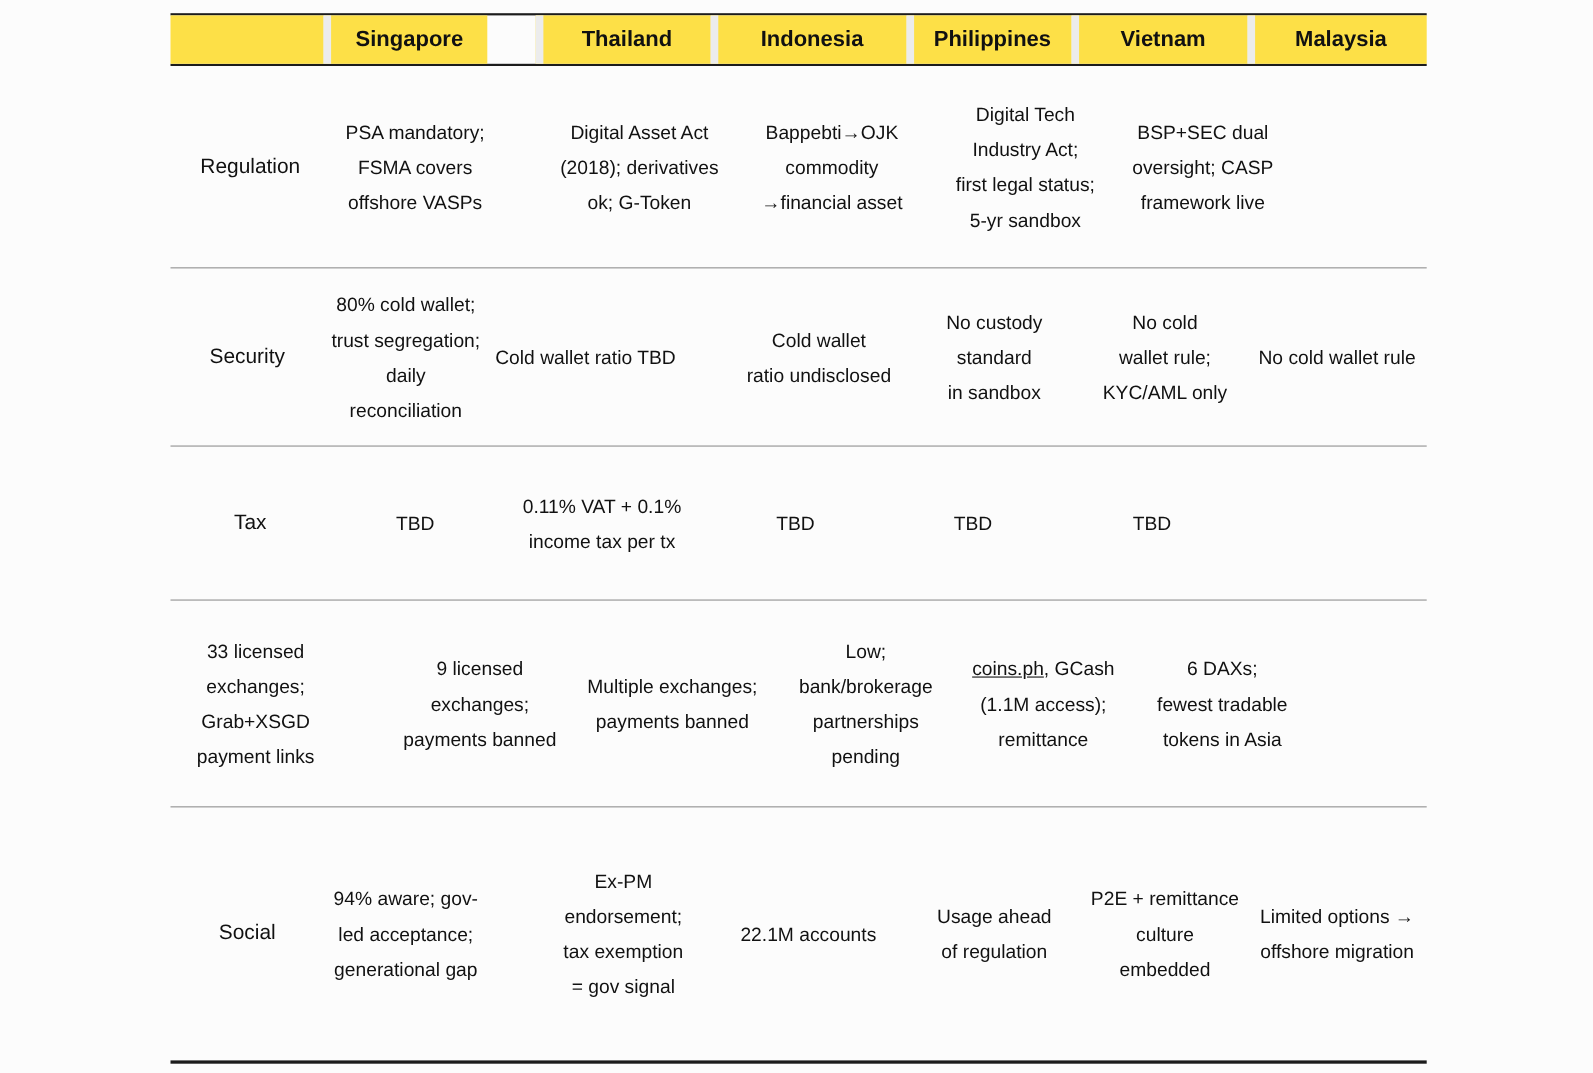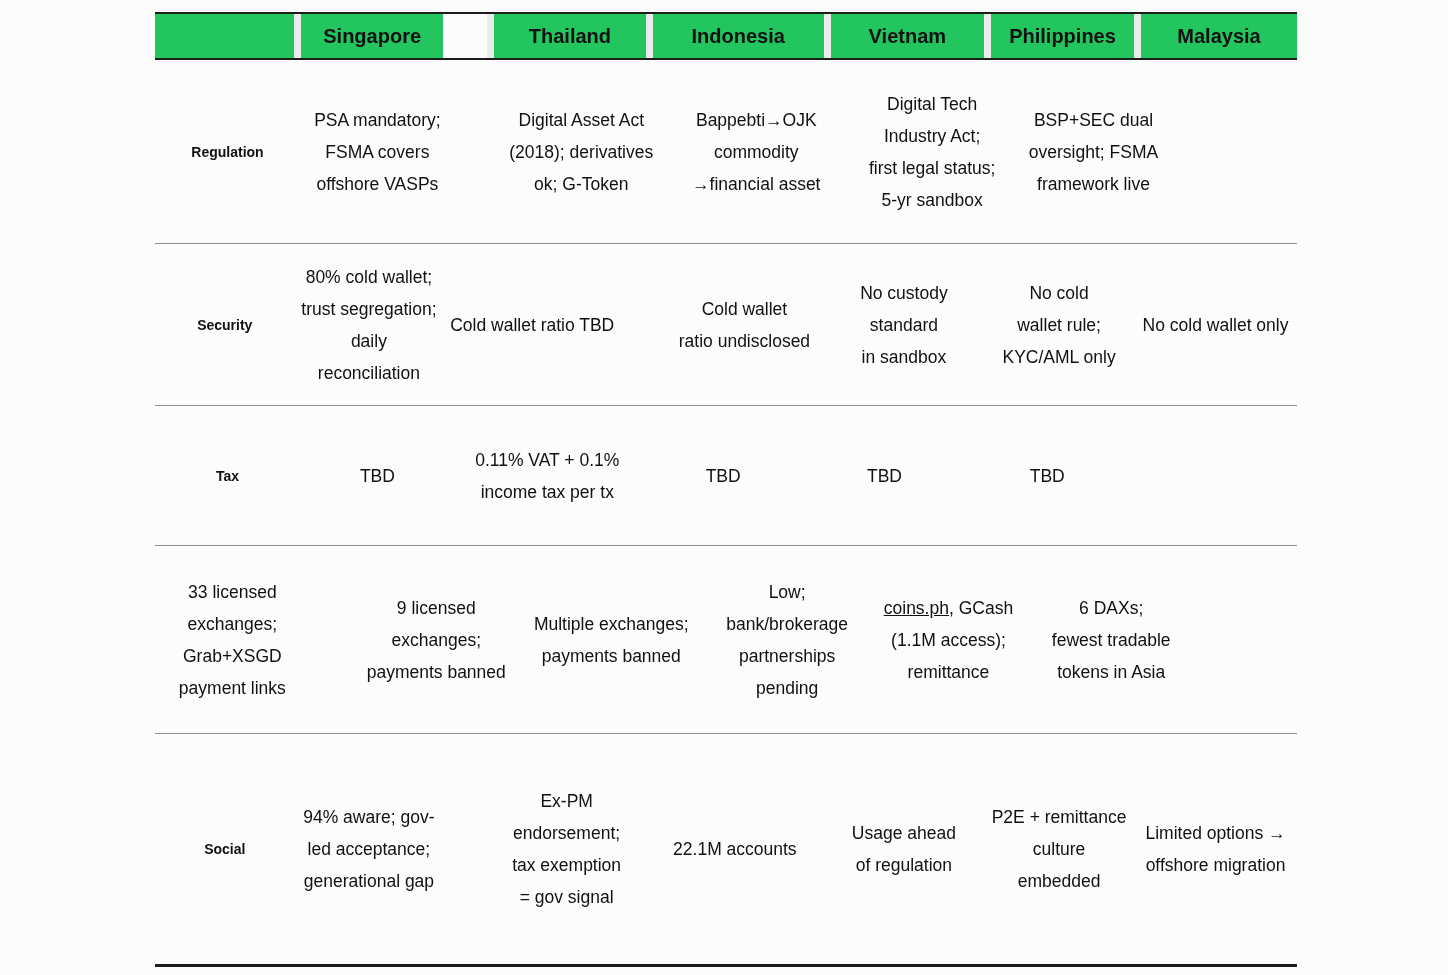--- a/index.html
+++ b/index.html
@@ -16,21 +16,21 @@
     width: 1142px;
     border-top: 2px solid #1c1c1c;
     border-bottom: 3px solid #1c1c1c;
   }
   .header-row {
     display: flex;
     height: 46px;
     border-bottom: 2px solid #1c1c1c;
   }
   .header-cell {
-    background: #22c55e;
+    background: #fde047;
     display: flex;
     align-items: center;
     justify-content: center;
     font-weight: bold;
     font-size: 20px;
   }
   .header-cell + .header-cell { border-left: 7px solid #ececec; }
   .body-row {
     display: flex;
     align-items: center;
@@ -49,65 +49,65 @@
     height: 100%;
     padding: 0 6px;
   }
   .cell-text {
     text-align: center;
     font-size: 17.5px;
     line-height: 32px;
     text-wrap: balance;
   }
   .row-label .cell-text {
-    font-weight: bold;
-    font-size: 14px;
+    font-weight: normal;
+    font-size: 19px;
   }
   .u { text-decoration: underline; }
   
   .c0 { width: 12.70%; }
   .c1 { width: 13.55%; }
   .c2 { width: 14.45%; margin-left: 44px; }
   .c3 { width: 16.20%; }
   .c4 { width: 14.60%; }
   .c5 { width: 13.66%; }
   .c6 { width: 14.84%; }
 </style>
 </head>
 <body>
 
 <div class="table-wrap">
   <div class="header-row">
       <div class="header-cell c0"></div>
       <div class="header-cell c1">Singapore</div>
       <div class="header-cell c2">Thailand</div>
       <div class="header-cell c3">Indonesia</div>
+      <div class="header-cell c5">Philippines</div>
       <div class="header-cell c4">Vietnam</div>
-      <div class="header-cell c5">Philippines</div>
       <div class="header-cell c6">Malaysia</div>
     </div>
   <div id="tbody">
       <div class="body-row">
         <div class="cell row-label c0">
           <div class="cell-text">Regulation</div>
         </div>
         <div class="cell c1">
           <div class="cell-text">PSA mandatory; FSMA covers offshore VASPs</div>
         </div>
         <div class="cell c2">
           <div class="cell-text">Digital Asset Act (2018); derivatives ok; G-Token</div>
         </div>
         <div class="cell c3">
           <div class="cell-text">Bappebti→OJK commodity →financial asset</div>
         </div>
         <div class="cell c4">
           <div class="cell-text">Digital Tech Industry Act; first legal status; 5-yr sandbox</div>
         </div>
         <div class="cell c5">
-          <div class="cell-text">BSP+SEC dual oversight; FSMA framework live</div>
+          <div class="cell-text">BSP+SEC dual oversight; CASP framework live</div>
         </div>
       </div>
       <div class="body-row">
         <div class="cell row-label c0">
           <div class="cell-text">Security</div>
         </div>
         <div class="cell c1">
           <div class="cell-text">80% cold wallet; trust segregation; daily reconciliation</div>
         </div>
         <div class="cell c3">
@@ -116,21 +116,21 @@
         <div class="cell c2">
           <div class="cell-text">Cold wallet ratio undisclosed</div>
         </div>
         <div class="cell c4">
           <div class="cell-text">No custody standard in sandbox</div>
         </div>
         <div class="cell c5">
           <div class="cell-text">No cold wallet rule; KYC/AML only</div>
         </div>
         <div class="cell c6">
-          <div class="cell-text">No cold wallet only</div>
+          <div class="cell-text">No cold wallet rule</div>
         </div>
       </div>
       <div class="body-row">
         <div class="cell row-label c0">
           <div class="cell-text">Tax</div>
         </div>
         <div class="cell c1">
           <div class="cell-text">TBD</div>
         </div>
         <div class="cell c3">

